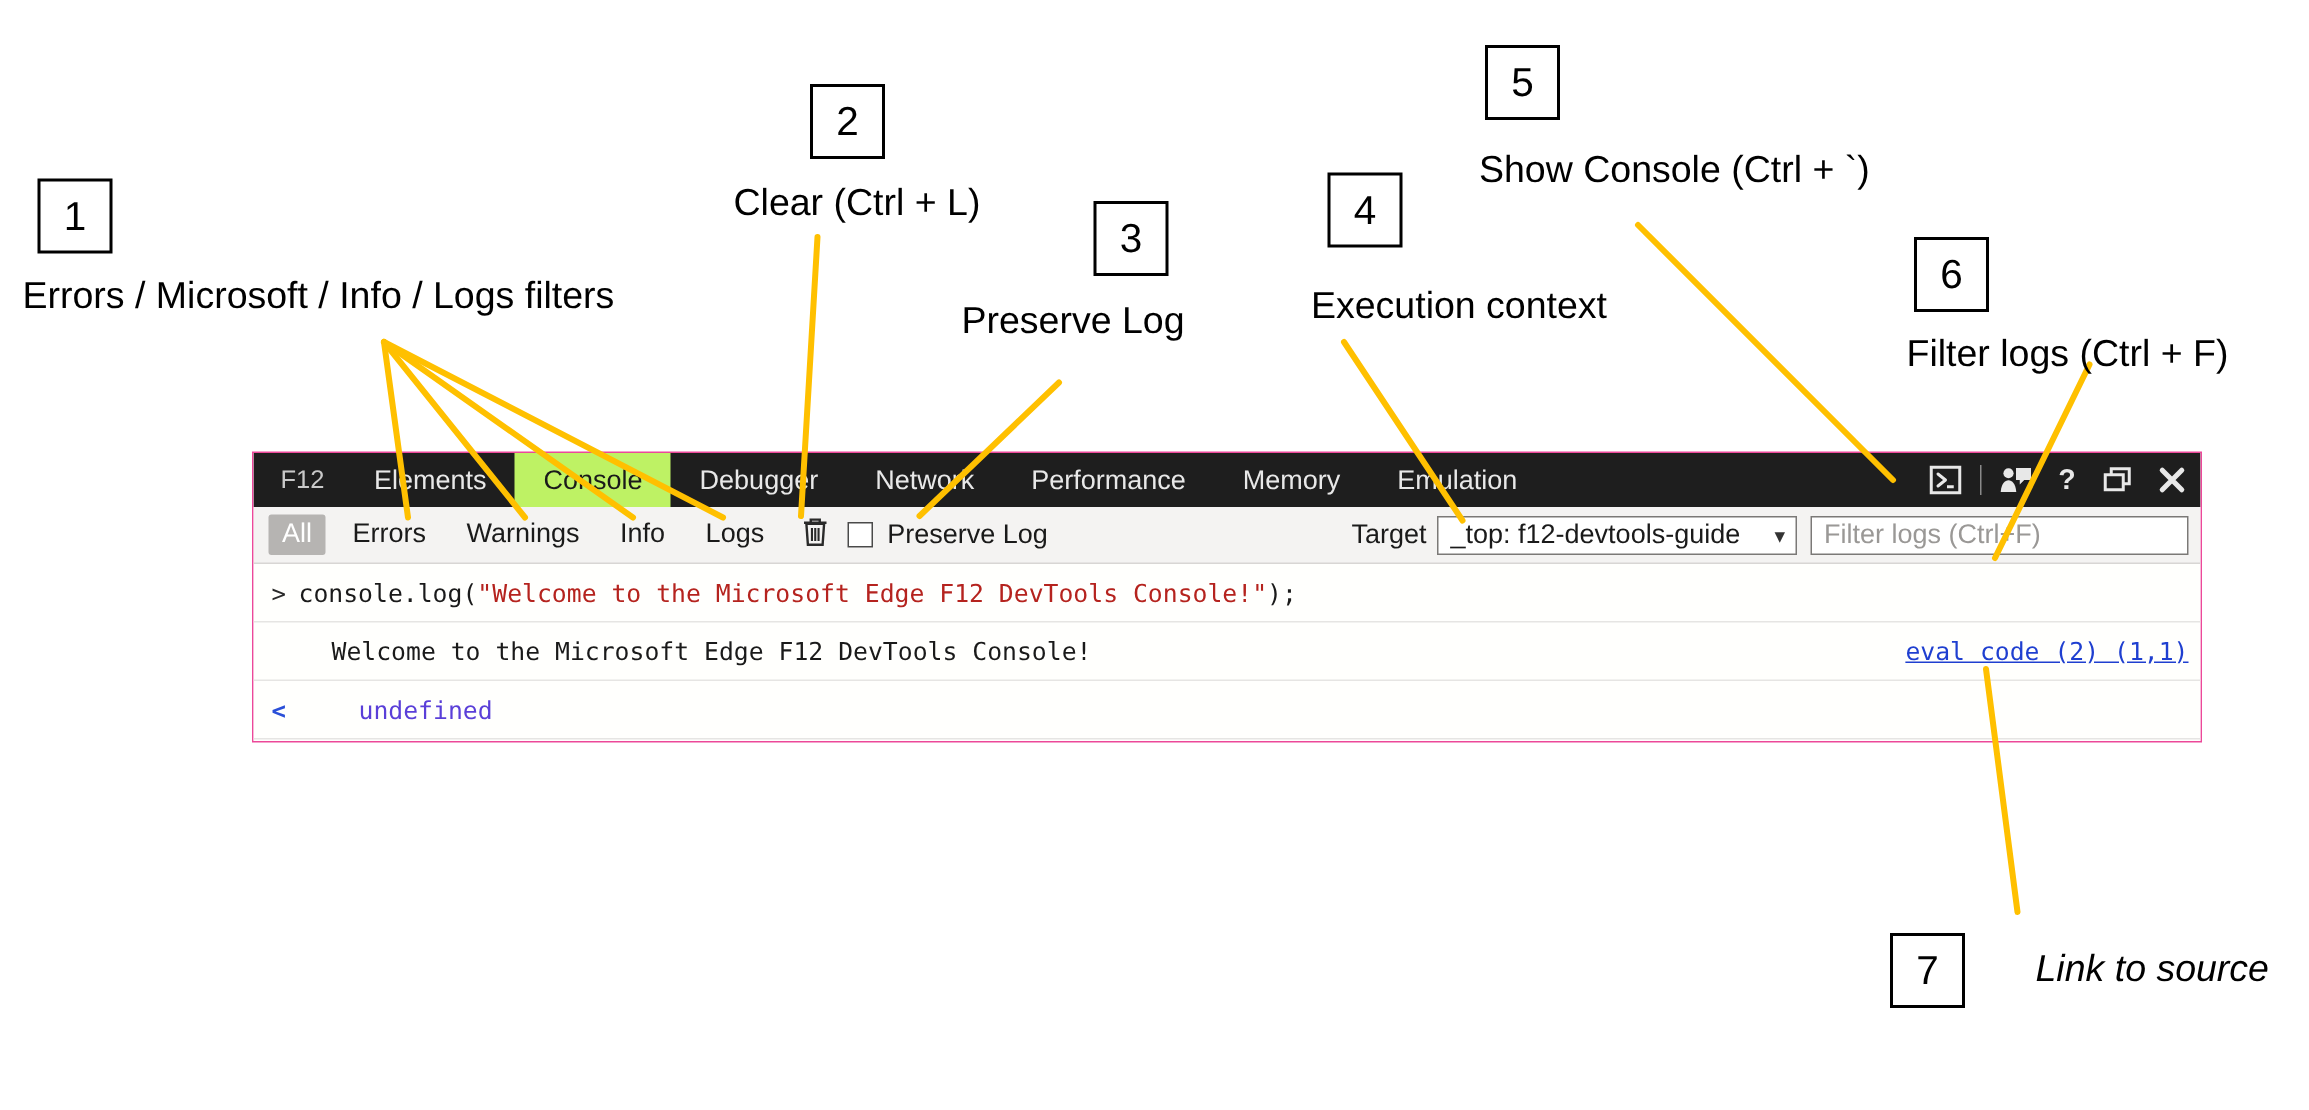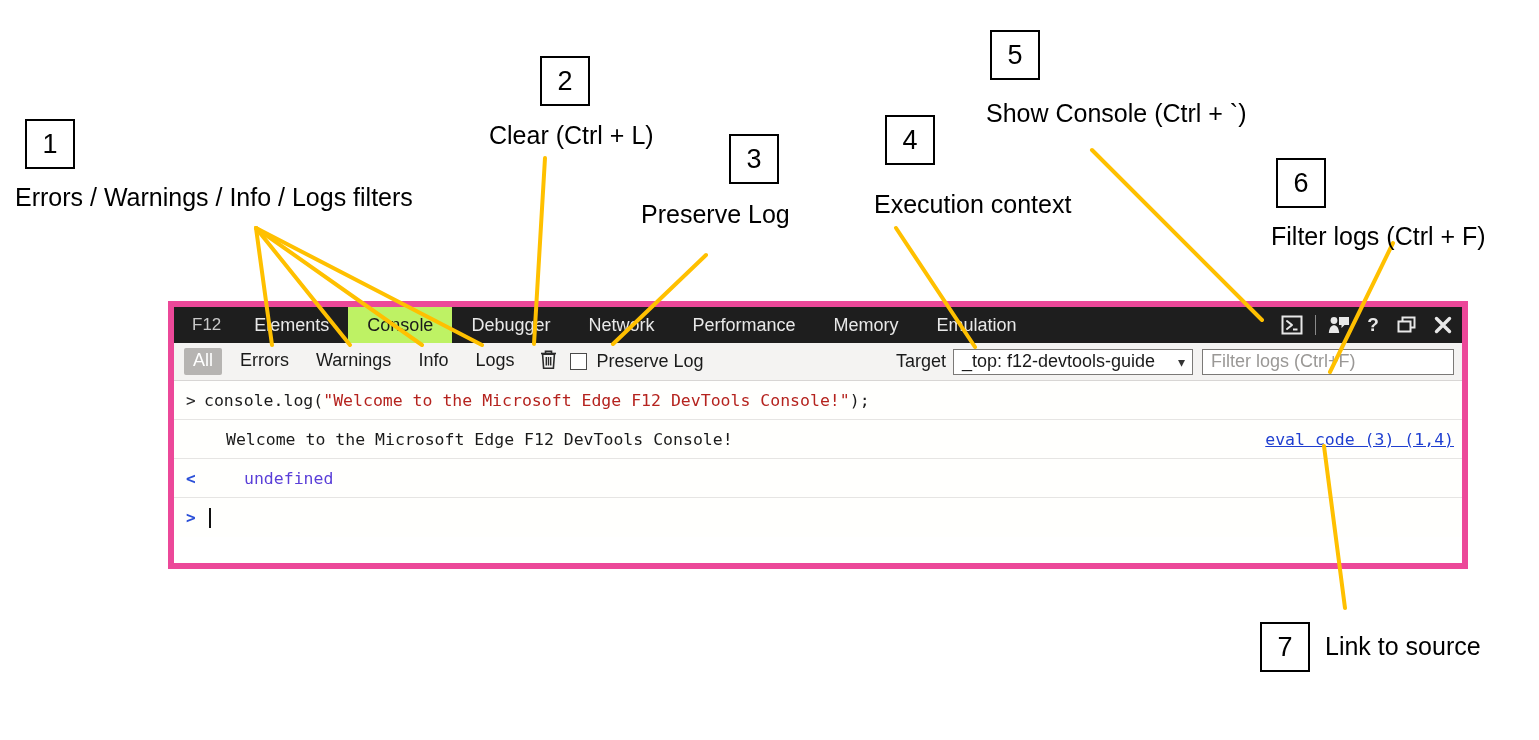--- a/index.html
+++ b/index.html
@@ -42,23 +42,23 @@
     white-space: nowrap;
     z-index: 6;
   }
 
   
   #devtools {
     position: absolute;
     left: 168px;
     top: 301px;
     width: 1300px;
-    height: 268px;
-    background: #ffffff;
-    border: 6px solid #ec4899;
+    height: 194px;
+    background: #ffffff;
+    border: 1px solid #ec4899;
     box-sizing: border-box;
     z-index: 2;
     overflow: hidden;
   }
 
   
   .tabstrip {
     height: 36px;
     background: #1e1e1e;
     display: flex;
@@ -238,39 +238,39 @@
 
     <line x1="1092" y1="150" x2="1262" y2="320"></line>
 
     <line x1="1393" y1="243" x2="1330" y2="372"></line>
 
     <line x1="1324" y1="446" x2="1345" y2="608"></line>
   </g>
 </svg>
 
 <div class="callout-num" style="left:25px; top:119px; width:46px; height:46px;">1</div>
-<div class="callout-text" style="left:15px; top:183px;">Errors / Warnings / Info / Logs filters</div>
+<div class="callout-text" style="left:15px; top:183px;">Errors / Microsoft / Info / Logs filters</div>
 
 <div class="callout-num" style="left:540px; top:56px; width:46px; height:46px;">2</div>
 <div class="callout-text" style="left:489px; top:121px;">Clear (Ctrl + L)</div>
 
 <div class="callout-num" style="left:729px; top:134px; width:46px; height:46px;">3</div>
 <div class="callout-text" style="left:641px; top:200px;">Preserve Log</div>
 
 <div class="callout-num" style="left:885px; top:115px; width:46px; height:46px;">4</div>
 <div class="callout-text" style="left:874px; top:190px;">Execution context</div>
 
 <div class="callout-num" style="left:990px; top:30px; width:46px; height:46px;">5</div>
 <div class="callout-text" style="left:986px; top:99px;">Show Console (Ctrl + `)</div>
 
 <div class="callout-num" style="left:1276px; top:158px; width:46px; height:46px;">6</div>
 <div class="callout-text" style="left:1271px; top:222px;">Filter logs (Ctrl + F)</div>
 
 <div class="callout-num" style="left:1260px; top:622px; width:46px; height:46px;">7</div>
-<div class="callout-text" style="left:1325px; top:632px;">Link to source</div>
+<div class="callout-text" style="left:1357px; top:632px;font-style:italic;">Link to source</div>
 
 <div id="devtools">
 
   <div class="tabstrip">
     <div class="tab brand">F12</div>
 
     <div class="tab">Elements</div>
     <div class="tab active">Console</div>
     <div class="tab">Debugger</div>
     <div class="tab">Network</div>
@@ -352,21 +352,21 @@
   <div class="console-body">
 
     <div class="cline">
       <span class="gutter">&gt;</span>
       <span class="code-in"><span>console.log(</span><span class="str">"Welcome to the Microsoft Edge F12 DevTools Console!"</span><span>);</span></span>
     </div>
 
     <div class="cline">
       <span class="gutter"></span>
       <span class="out-text">Welcome to the Microsoft Edge F12 DevTools Console!</span>
-      <a class="src-link" href="#">eval code (3) (1,4)</a>
+      <a class="src-link" href="#">eval code (2) (1,1)</a>
     </div>
 
     <div class="cline">
       <span class="gutter blue">&lt;</span>
       <span class="undef">undefined</span>
     </div>
 
     <div class="cline" style="border-bottom:none;">
       <span class="gutter blue">&gt;</span>
       <span class="caret-bar"></span>

